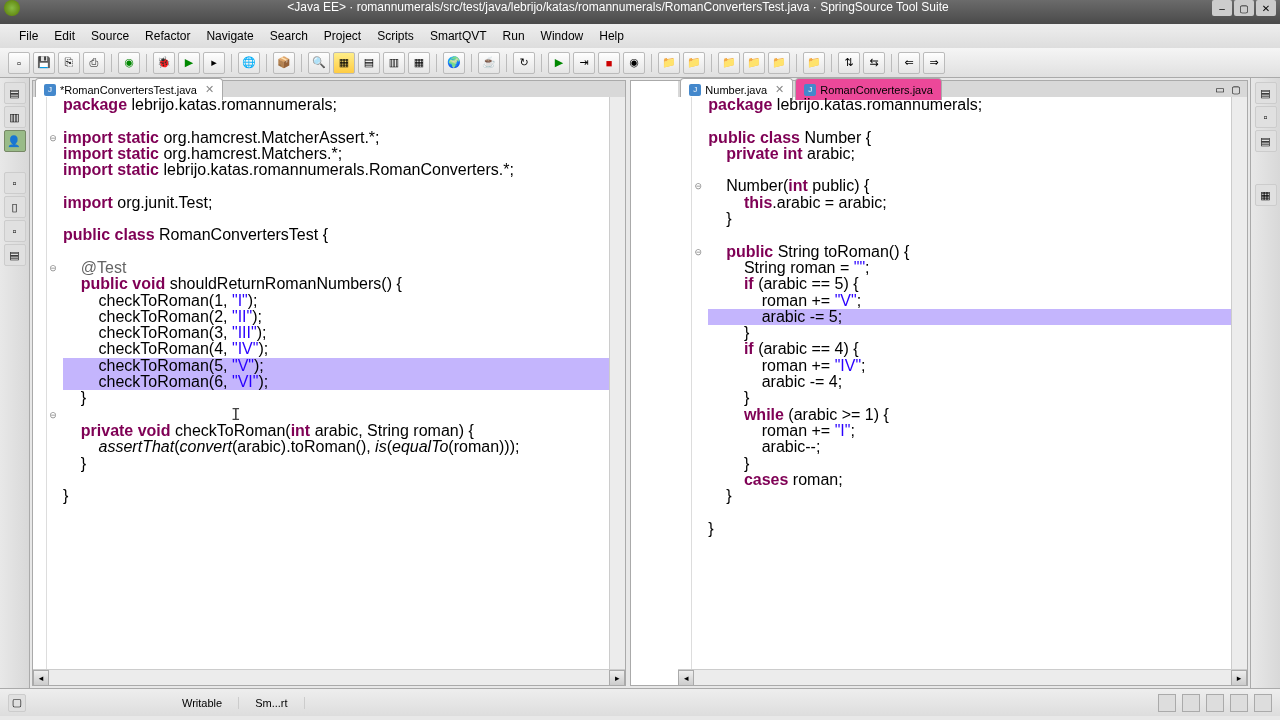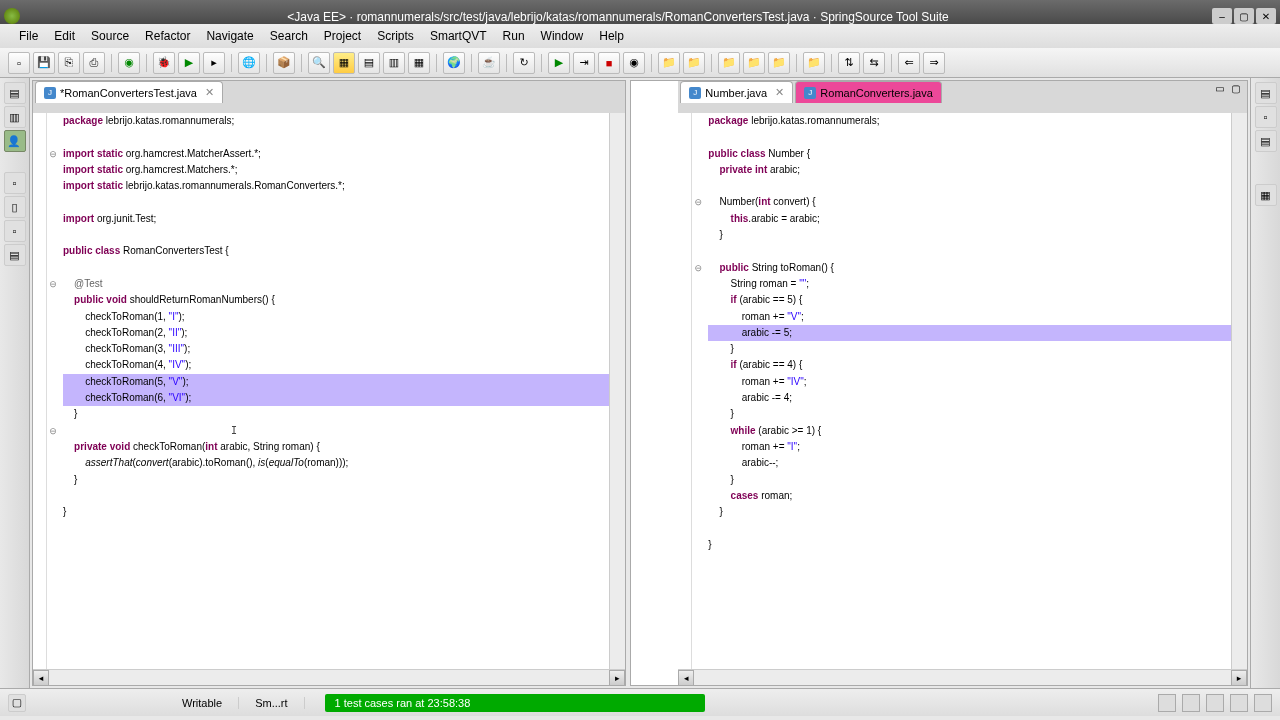--- a/index.html
+++ b/index.html
@@ -1,18 +1,18 @@
 <!DOCTYPE html>
 <html><head>
 <meta charset="utf-8">
 <style>
 * { margin: 0; padding: 0; box-sizing: border-box; font-family: sans-serif; }
 body { background: #e8e8e8; width: 1280px; height: 720px; overflow: hidden; font-size: 12px; }
 
-.titlebar { height: 24px; background: linear-gradient(#6b6b6b, #4a4a4a); display: flex; align-items: flex-end; padding: 0 4px; }
+.titlebar { height: 24px; background: linear-gradient(#6b6b6b, #4a4a4a); display: flex; align-items: flex-start; padding: 0 4px; }
 .titlebar-icon { width: 16px; height: 16px; background: radial-gradient(#8b4, #570); border-radius: 50%; margin-right: 6px; }
 .titlebar-title { flex: 1; text-align: center; color: #fff; font-size: 12px; }
 .titlebar-btns { display: flex; }
 .titlebar-btn { width: 20px; height: 16px; background: #ccc; margin-left: 2px; border-radius: 2px; display: flex; align-items: center; justify-content: center; font-size: 10px; }
 
 .menubar { height: 24px; background: linear-gradient(#eee, #ddd); display: flex; align-items: center; padding: 0 11px; }
 .menu-item { padding: 3px 8px; cursor: pointer; }
 
 .toolbar { height: 30px; background: linear-gradient(#f5f5f5, #e0e0e0); border-bottom: 1px solid #aaa; display: flex; align-items: center; padding: 0 8px; gap: 3px; }
 .tool-btn { width: 22px; height: 22px; background: linear-gradient(#fefefe, #e5e5e5); border: 1px solid #bbb; border-radius: 2px; display: flex; align-items: center; justify-content: center; font-size: 11px; cursor: pointer; }
@@ -24,34 +24,34 @@
 .main { display: flex; height: 610px; }
 .left-sidebar { width: 30px; background: linear-gradient(90deg, #e8e8e8, #d8d8d8); border-right: 1px solid #aaa; display: flex; flex-direction: column; align-items: center; padding-top: 4px; gap: 2px; }
 .sidebar-icon { width: 22px; height: 22px; background: #e0e0e0; border: 1px solid #ccc; border-radius: 2px; font-size: 11px; display: flex; align-items: center; justify-content: center; }
 .sidebar-icon.active { background: #9b8; border: 1px solid #786; }
 
 .editors { flex: 1; display: flex; }
 .editor-pane { display: flex; flex-direction: column; border: 1px solid #aaa; margin: 2px; background: #fff; }
 .editor-pane.left { flex: 1; }
 .editor-pane.right { flex: 0.96; padding-left: 47px; }
 
-.tab-bar { height: 32px; background: #d8d8d8; display: flex; align-items: flex-start; }
+.tab-bar { height: 16px; background: #d8d8d8; display: flex; align-items: center; }
 .tab { height: 22px; padding: 3px 8px; background: #fff; border: 1px solid #aaa; border-bottom: none; border-radius: 4px 4px 0 0; display: flex; align-items: center; gap: 4px; margin-left: 2px; font-size: 11px; }
 .tab.inactive { background: #ec4899; }
 .tab-icon { width: 12px; height: 12px; background: #48c; border-radius: 2px; font-size: 8px; color: #fff; display: flex; align-items: center; justify-content: center; }
 .tab-icon::before { content: "J"; }
 .tab-close { font-size: 11px; color: #888; cursor: pointer; margin-left: 4px; }
 .tab-ctrls { margin-left: auto; display: flex; gap: 2px; padding-right: 4px; }
 .tab-ctrl { width: 14px; height: 14px; font-size: 10px; display: flex; align-items: center; justify-content: center; cursor: pointer; }
 
 .code-area { flex: 1; display: flex; overflow: hidden; }
 .gutter { width: 14px; background: #fff; border-right: 1px solid #ddd; }
 .fold-gutter { width: 12px; background: #fff; display: flex; flex-direction: column; }
 .fold-mark { height: 16.3px; font-size: 9px; color: #888; text-align: center; line-height: 16.3px; }
-.code { flex: 1; font-family: "DejaVu Sans Mono", monospace; font-size: 10px; line-height: 16.3px; padding-left: 4px; white-space: pre; color: #000; overflow: auto; }
+.code { flex: 1; font-family: "DejaVu Sans Mono", monospace; font-size: 16px; line-height: 16.3px; padding-left: 4px; white-space: pre; color: #000; overflow: auto; }
 .code .kw { color: #7f0055; font-weight: bold; }
 .code .str { color: #2a00ff; }
 .code .ann { color: #646464; }
 .code .it { font-style: italic; }
 .code .hl { background: #c4b5fd; display: inline-block; width: 100%; }
 
 .scrollbar-v { width: 16px; background: #ececec; border-left: 1px solid #ccc; }
 .scrollbar-h { height: 16px; background: #ececec; border-top: 1px solid #ccc; display: flex; }
 .sb-arrow { width: 16px; height: 16px; background: linear-gradient(#eee,#ccc); border: 1px solid #aaa; font-size: 9px; display: flex; align-items: center; justify-content: center; }
 .sb-track { flex: 1; }
@@ -249,21 +249,21 @@
             <div class="fold-mark"></div>
             <div class="fold-mark"></div>
             <div class="fold-mark"></div>
           <div class="fold-mark">⊖</div>
         </div>
         <div class="code"><span class="kw">package</span><span> lebrijo.katas.romannumerals;</span>
 
 <span class="kw">public class</span><span> Number {</span>
 <span class="kw">    private int</span><span> arabic;</span>
 
-<span>    Number(</span><span class="kw">int</span><span> convert) {</span>
+<span>    Number(</span><span class="kw">int</span><span> public) {</span>
 <span class="kw">        this</span><span>.arabic = arabic;</span>
 <span>    }</span>
 
 <span class="kw">    public</span><span> String toRoman() {</span>
 <span>        String roman = </span><span class="str">""</span><span>;</span>
 <span class="kw">        if</span><span> (arabic == 5) {</span>
 <span>            roman += </span><span class="str">"V"</span><span>;</span>
 <span class="hl"><span>            arabic -= 5;</span></span>
 <span>        }</span>
 <span class="kw">        if</span><span> (arabic == 4) {</span>
@@ -293,21 +293,20 @@
     <div class="sidebar-icon">▫</div>
     <div class="sidebar-icon">▤</div>
     <div class="sidebar-icon" style="margin-top:30px">▦</div>
   </div>
 </div>
 
 <div class="statusbar">
   <div class="sidebar-icon" style="width:18px;height:18px">▢</div>
   <div class="status-cell" style="margin-left:140px">Writable</div>
   <div class="status-cell">Sm...rt</div>
-  <div class="status-test">1 test cases ran at 23:58:38</div>
   <div class="status-icons">
     <div class="status-icon"></div>
     <div class="status-icon"></div>
     <div class="status-icon"></div>
     <div class="status-icon"></div>
     <div class="status-icon"></div>
   </div>
 </div>
 
 </body></html>

